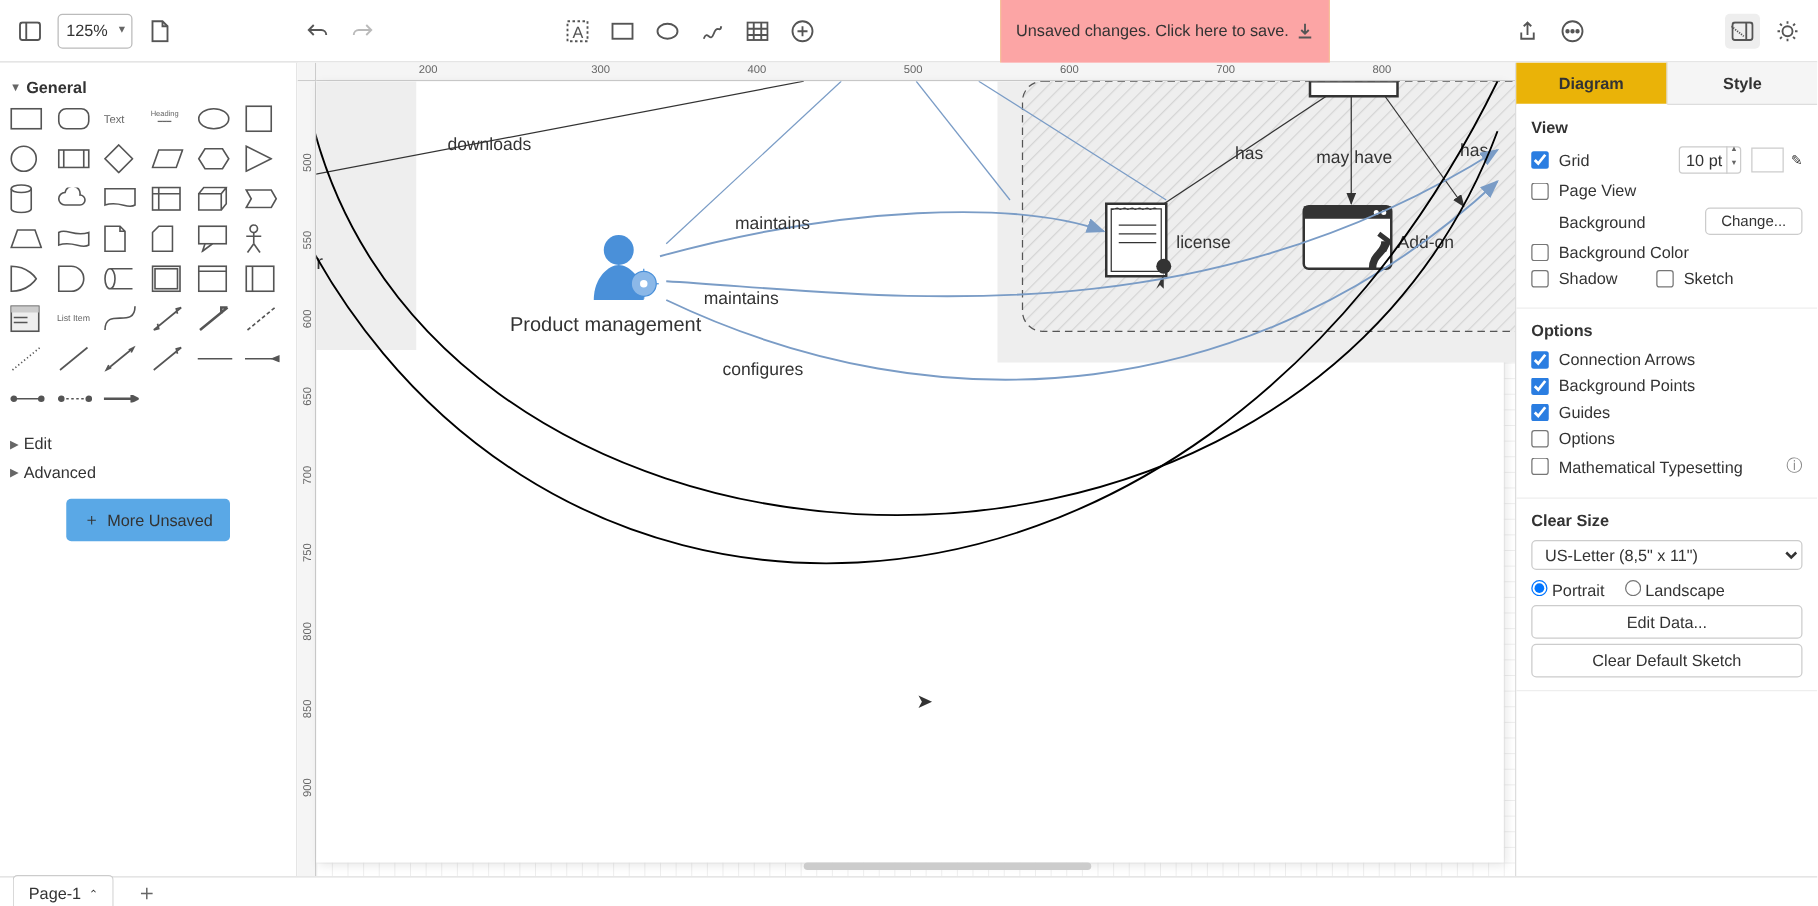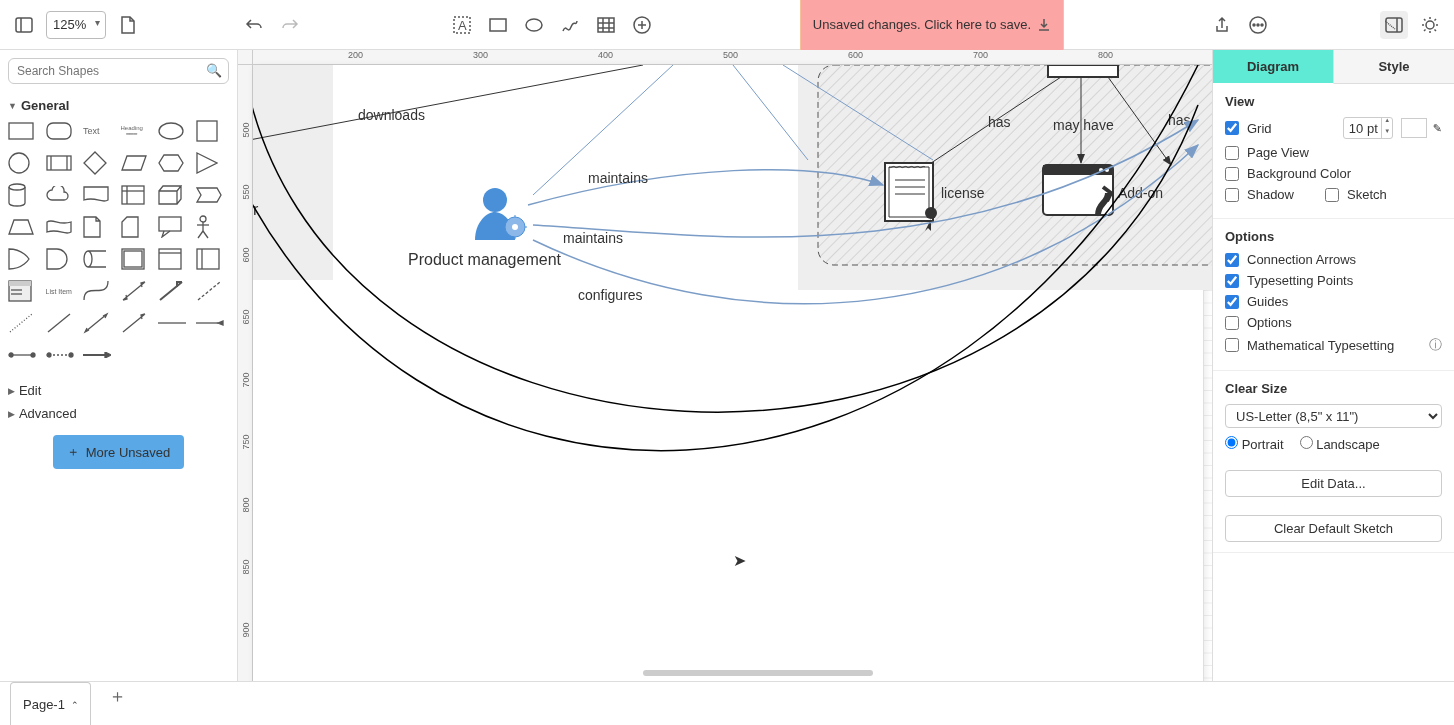--- a/index.html
+++ b/index.html
@@ -30,37 +30,37 @@
 .ruler-corner{position:absolute;left:0;top:0;width:15px;height:15px;background:#f5f5f5;border-right:1px solid #ccc;border-bottom:1px solid #ccc}
 .rlabel{position:absolute;font-size:9px;color:#666}
 .canvas{position:absolute;left:15px;top:15px;right:0;bottom:0;background-image:linear-gradient(#eee 1px,transparent 1px),linear-gradient(90deg,#eee 1px,transparent 1px);background-size:12.5px 12.5px}
 .page-shadow{position:absolute;left:0;top:0;width:950px;height:625px;background:#fff;box-shadow:2px 2px 8px rgba(0,0,0,0.1)}
 .svg-canvas{position:absolute;left:0;top:0;width:100%;height:100%}
 .diagram-text{font-size:14px;fill:#333}
 .hscroll{position:absolute;bottom:5px;left:405px;width:230px;height:6px;background:#ccc;border-radius:3px}
 .right-panel{width:242px;border-left:1px solid #ddd;background:#fff;display:flex;flex-direction:column}
 .rp-tabs{display:flex;height:34px}
 .rp-tab{flex:1;display:flex;align-items:center;justify-content:center;font-weight:600;cursor:pointer;border-bottom:1px solid #ddd;background:#f5f5f5}
-.rp-tab.active{background:#5eead4;border-bottom:1px solid #fff;border-right:1px solid #ddd}
+.rp-tab.active{background:#eab308;border-bottom:1px solid #fff;border-right:1px solid #ddd}
 .rp-section{padding:10px 12px;border-bottom:1px solid #eee}
 .rp-title{font-weight:600;margin-bottom:8px}
 .rp-row{display:flex;align-items:center;gap:8px;margin-bottom:6px;font-size:13px}
 .rp-row input[type=checkbox]{width:14px;height:14px;accent-color:#2a7de1}
 .rp-row label{flex:1}
 .num-input{width:50px;height:22px;border:1px solid #ccc;border-radius:3px;text-align:right;padding-right:14px}
 .num-wrap{position:relative}
 .num-wrap .stepper{position:absolute;right:0;top:0;height:100%;width:12px;display:flex;flex-direction:column}
 .num-wrap .stepper span{flex:1;font-size:6px;text-align:center;line-height:1;cursor:pointer;color:#666;border-left:1px solid #ccc}
 .color-sw{width:26px;height:20px;border:1px solid #ccc;background:#fff;display:inline-block}
 .pencil{font-size:11px;margin-left:-2px}
 .change-btn{border:1px solid #ccc;background:#fff;border-radius:4px;padding:3px 12px;font-size:12px;cursor:pointer}
 .paper-sel{width:100%;height:24px;border:1px solid #ccc;border-radius:4px;padding:0 6px;background:#fff}
 .orient{display:flex;gap:16px;margin-top:8px}
-.full-btn{width:100%;border:1px solid #ccc;background:#fff;border-radius:4px;padding:5px;font-size:13px;cursor:pointer;margin-top:18px}
-.footer{height:44px;border-top:1px solid #ddd;display:flex;padding:0 10px;gap:12px}
+.full-btn{width:100%;border:1px solid #ccc;background:#fff;border-radius:4px;padding:5px;font-size:13px;cursor:pointer;margin-top:4px}
+.footer{height:24px;border-top:1px solid #ddd;display:flex;align-items:center;padding:0 10px;gap:12px}
 .page-tab{background:#fff;border:1px solid #ccc;border-bottom:none;border-radius:4px 4px 0 0;padding:6px 12px;display:flex;align-items:center;gap:6px;cursor:pointer;margin-bottom:-1px}
 .cursor-ptr{position:absolute;left:480px;top:486px;font-size:16px}
 svg.ico{stroke:#555;fill:none;stroke-width:1.5}
 .hatched{fill:url(#hatch)}
 </style>
 </head>
 <body>
 
 <div class="toolbar">
   <div class="tb-group">
@@ -177,24 +177,20 @@
             <line x1="13.5" y1="4.5" x2="15" y2="3"></line>
           </g>
         </svg>
       </div>
   </div>
 </div>
 
 <div class="main">
 
   <div class="sidebar">
-    <div class="search">
-      <input type="text" placeholder="Search Shapes" style="">
-      <span class="sicon">🔍</span>
-    </div>
     <div class="cat">
         <span class="tri">▼</span>
         <b>General</b>
       </div>
     <div class="shapes-grid">
 
       <div class="shape-cell">
           <svg width="26" height="18">
             <rect x="1" y="1" width="24" height="16"></rect>
           </svg>
@@ -453,21 +449,21 @@
       </div>
     <button class="more-btn">
         <span>＋</span>
         <span>More Unsaved</span>
       </button>
   </div>
 
   <div class="canvas-area">
     <div class="ruler-corner"></div>
     <div class="ruler-h">
-      <span class="rlabel" style="left:95px">200</span>
+      <span class="rlabel" style="left:82px">200</span>
       <span class="rlabel" style="left:220px">300</span>
       <span class="rlabel" style="left:345px">400</span>
       <span class="rlabel" style="left:470px">500</span>
       <span class="rlabel" style="left:595px">600</span>
       <span class="rlabel" style="left:720px">700</span>
       <span class="rlabel" style="left:845px">800</span>
     </div>
     <div class="ruler-v">
       <span class="rlabel" style="top:60px;transform:rotate(-90deg)">500</span>
       <span class="rlabel" style="top:122px;transform:rotate(-90deg)">550</span>
@@ -583,39 +579,44 @@
               <span>▼</span>
             </div></div>
         <span class="color-sw"></span>
           <span class="pencil">✎</span>
       </div>
       <div class="rp-row">
           <input type="checkbox" style="">
           <label>Page View</label>
         </div>
       <div class="rp-row">
+          <span style="width:14px"></span>
+          <label>Background</label>
+          <button class="change-btn">Change...</button>
+        </div>
+      <div class="rp-row">
           <input type="checkbox" style="">
           <label>Background Color</label>
         </div>
       <div class="rp-row">
         <input type="checkbox" style="">
           <label style="flex:0 0 70px">Shadow</label>
         <input type="checkbox" style="">
           <label>Sketch</label>
       </div>
     </div>
     <div class="rp-section">
       <div class="rp-title">Options</div>
       <div class="rp-row">
           <input type="checkbox" checked="" style="">
           <label>Connection Arrows</label>
         </div>
       <div class="rp-row">
           <input type="checkbox" checked="" style="">
-          <label>Typesetting Points</label>
+          <label>Background Points</label>
         </div>
       <div class="rp-row">
           <input type="checkbox" checked="" style="">
           <label>Guides</label>
         </div>
       <div class="rp-row">
           <input type="checkbox" style="">
           <label>Options</label>
         </div>
       <div class="rp-row">

